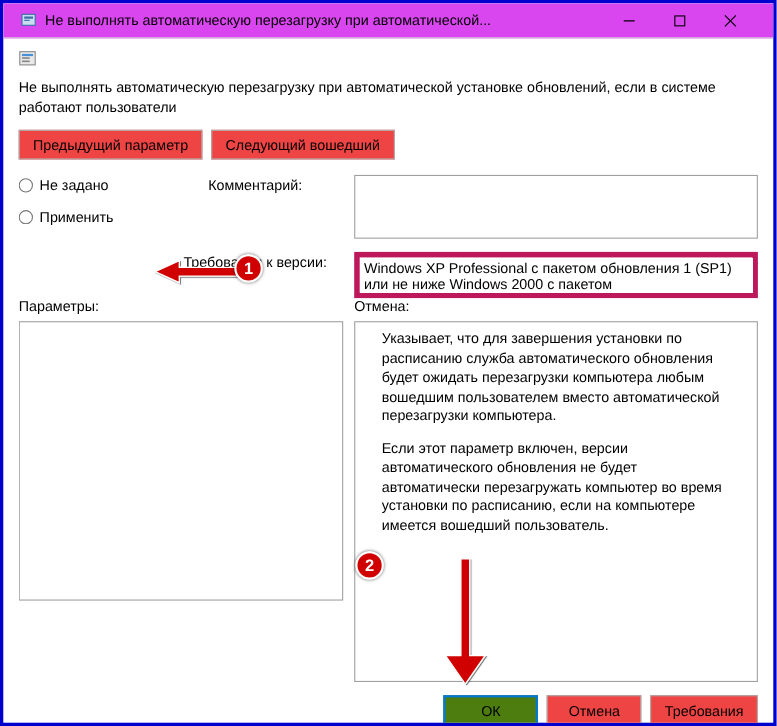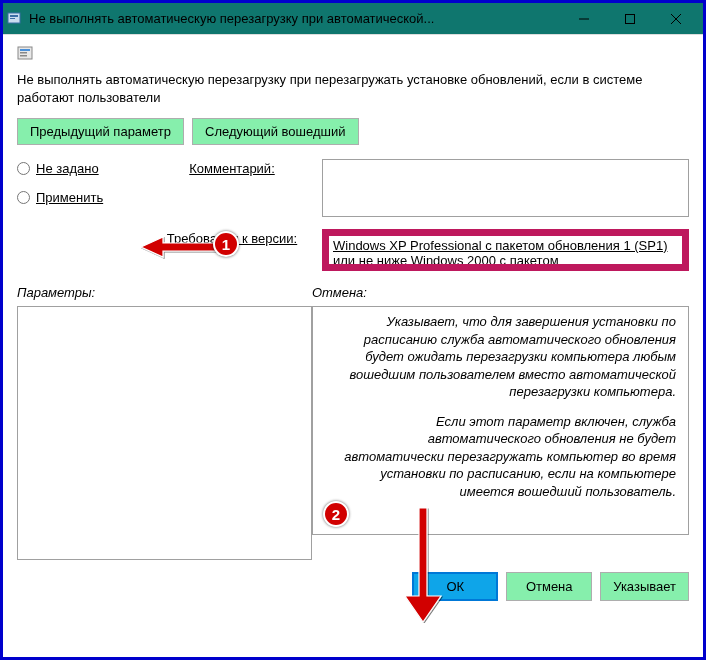--- a/index.html
+++ b/index.html
@@ -10,23 +10,23 @@
       width: 706px;
       height: 660px;
       border: 3px solid #0000cc;
       position: relative;
       color: #000;
     }
     .titlebar {
       height: 32px;
       display: flex;
       align-items: center;
-      padding: 0 4px;
+      padding: 0 16px;
       border-bottom: 1px solid #ddd;
-      background: #0f766e;
+      background: #d946ef;
     }
     .titlebar-icon {
       width: 16px; height: 16px;
       margin-right: 6px;
       display: inline-block;
     }
     .titlebar-title {
       flex: 1;
       font-size: 13px;
       white-space: nowrap;
@@ -55,34 +55,33 @@
     .description {
       margin-bottom: 12px;
       line-height: 1.35;
     }
     .nav-buttons {
       display: flex;
       gap: 8px;
       margin-bottom: 14px;
     }
     .win-button {
-      background: #86efac;
+      background: #ef4444;
       border: 1px solid #adadad;
       padding: 5px 12px;
       font-size: 13px;
       font-family: inherit;
       cursor: pointer;
     }
-    .win-button.primary { border: 2px solid #0078d7; background: #0ea5e9; }
+    .win-button.primary { border: 2px solid #0078d7; background: #4d7c0f; }
     .main-grid {
       display: grid;
       grid-template-columns: 125px 160px 1fr;
       gap: 6px 10px;
       align-items: start;
-      text-decoration: underline;
     }
     .radio-group {
       display: flex;
       flex-direction: column;
       gap: 14px;
       padding-top: 2px;
     }
     .radio-row {
       display: flex;
       align-items: center;
@@ -95,51 +94,49 @@
       border: 1px solid #a0a0a0;
       background: #fff;
       width: 100%;
       height: 58px;
       resize: none;
       font-family: inherit;
       font-size: 13px;
       padding: 2px;
     }
     .reqbox {
-      border: 7px solid #be185d;
+      border: 5px solid #be185d;
       background: #fff;
       width: 100%;
       height: 42px;
       padding: 2px 4px;
       font-size: 13px;
       overflow-y: scroll;
     }
     .row2 { margin-top: 6px; }
     .lower {
       display: grid;
       grid-template-columns: 295px 1fr;
-      margin-top: 14px;
-      font-style: italic;
+      gap: 10px;
     }
     .lower .sectlabel { margin-bottom: 6px; }
     .params-box {
       border: 1px solid #a0a0a0;
       background: #fff;
       height: 254px;
       padding: 4px;
     }
     .help-box {
       border: 1px solid #a0a0a0;
       background: #fff;
-      height: 229px;
-      padding: 6px 12px;
+      height: 328px;
+      padding: 6px 24px;
       font-size: 13px;
       line-height: 1.35;
       overflow-y: scroll;
-      text-align: right;
     }
     .help-box p { margin-bottom: 12px; }
     .footer-buttons {
       display: flex;
       justify-content: flex-end;
       gap: 8px;
       margin-top: 12px;
     }
     .footer-buttons .win-button { min-width: 86px; }
     .annotation {
@@ -196,21 +193,21 @@
     <span class="small-icon">
       <svg viewBox="0 0 18 18">
           <rect x="1" y="2" width="14" height="12" fill="#e8e8e8" stroke="#888"></rect>
           <rect x="3" y="4" width="10" height="2" fill="#4a90d9"></rect>
           <rect x="3" y="7" width="7" height="1.5" fill="#888"></rect>
           <rect x="3" y="10" width="7" height="1.5" fill="#888"></rect>
         </svg>
     </span>
   </div>
 
-  <div class="description">Не выполнять автоматическую перезагрузку при перезагружать установке обновлений, если в системе работают пользователи</div>
+  <div class="description">Не выполнять автоматическую перезагрузку при автоматической установке обновлений, если в системе работают пользователи</div>
 
   <div class="nav-buttons">
     <button class="win-button">Предыдущий параметр</button>
     <button class="win-button">Следующий вошедший</button>
   </div>
 
   <div class="main-grid">
     <div class="radio-group" style="grid-row: span 2;">
       <label class="radio-row">
         <input type="radio" name="state" style="">
@@ -233,29 +230,29 @@
 
   <div class="lower">
     <div>
       <div class="sectlabel">Параметры:</div>
       <div class="params-box"></div>
     </div>
     <div>
       <div class="sectlabel">Отмена:</div>
       <div class="help-box">
         <p>Указывает, что для завершения установки по расписанию служба автоматического обновления будет ожидать перезагрузки компьютера любым вошедшим пользователем вместо автоматической перезагрузки компьютера.</p>
-        <p>Если этот параметр включен, служба автоматического обновления не будет автоматически перезагружать компьютер во время установки по расписанию, если на компьютере имеется вошедший пользователь.</p>
+        <p>Если этот параметр включен, версии автоматического обновления не будет автоматически перезагружать компьютер во время установки по расписанию, если на компьютере имеется вошедший пользователь.</p>
       </div>
     </div>
   </div>
 
   <div class="footer-buttons">
     <button class="win-button primary">ОК</button>
     <button class="win-button">Отмена</button>
-    <button class="win-button">Указывает</button>
+    <button class="win-button">Требования</button>
   </div>
 
 </div>
 
 <div class="annotation" style="left:138px; top:230px;">
   <svg width="90" height="28" viewBox="0 0 90 28">
     <defs>
         <filter id="s1">
           <feDropShadow dx="1" dy="1" stdDeviation="0.6" flood-opacity="0.5"></feDropShadow>
         </filter>

